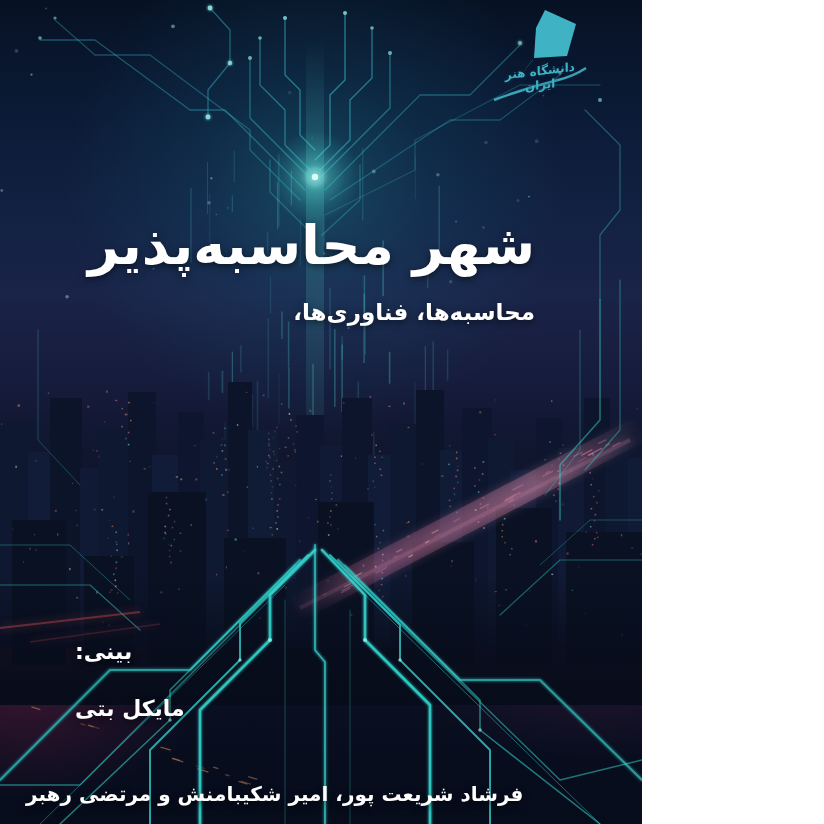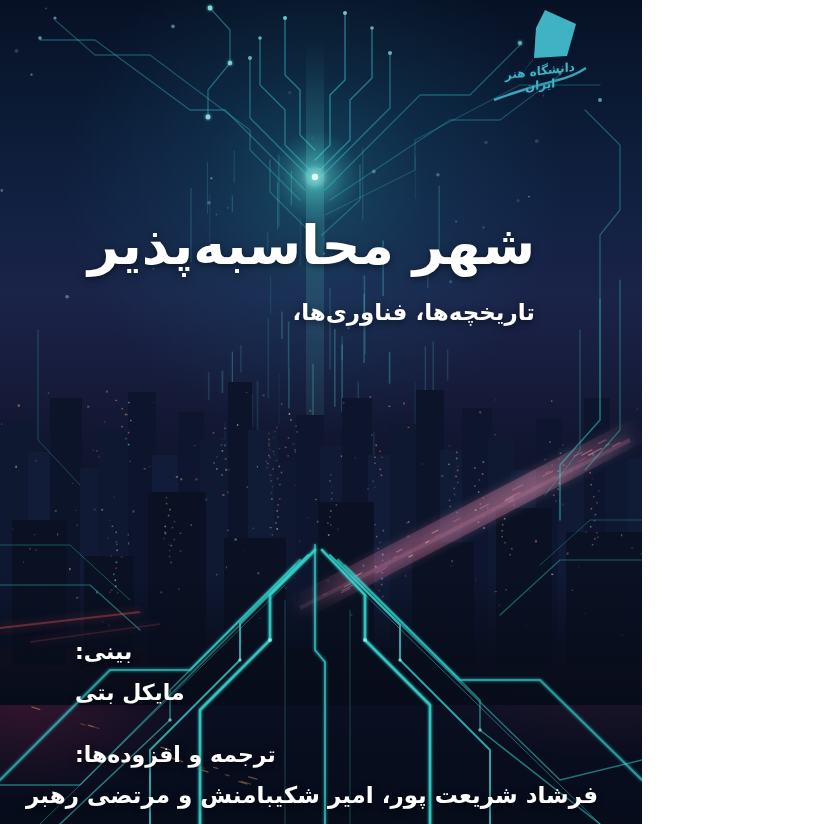--- a/index.html
+++ b/index.html
@@ -15,23 +15,23 @@
       linear-gradient(180deg,#071124 0%,#0b1b36 14%,#122142 26%,#1a2348 36%,#171d3e 44%,#10162e 55%,#0c1226 68%,#0a0f22 82%,#070c1b 100%);
   }
   .margin-right{position:absolute;left:642px;top:0;width:182px;height:824px;background:#ffffff;}
   svg.art{position:absolute;left:0;top:0;}
   .txt{position:absolute;direction:rtl;color:#ffffff;white-space:nowrap;
        text-shadow:0 2px 7px rgba(0,0,0,.55);}
   .title{right:107px;top:214px;font-size:54px;font-weight:bold;letter-spacing:-1px;}
   .sub1{right:107px;top:299px;font-size:23px;font-weight:bold;}
   .sub2{right:107px;top:340px;font-size:24px;font-weight:bold;}
   .author-label{left:75px;top:639px;font-size:22px;font-weight:bold;}
-  .author-name{left:75px;top:680px;font-size:22px;font-weight:bold;}
+  .author-name{left:75px;top:696px;font-size:22px;font-weight:bold;}
   .trans-label{left:75px;top:742px;font-size:22px;font-weight:bold;}
-  .trans-names{left:26px;top:782px;font-size:23px;font-weight:bold;}
+  .trans-names{left:26px;top:782px;font-size:20px;font-weight:bold;}
   .logo{position:absolute;left:486px;top:4px;width:110px;height:112px;}
   .logo-name{position:absolute;right:6px;top:60px;width:100px;direction:rtl;text-align:center;
      color:#3fb3c4;font-size:12px;font-weight:bold;transform:rotate(-7deg) skewX(-6deg);
      text-shadow:0 0 4px rgba(20,60,90,.8);}
 </style>
 </head>
 <body>
 
 <div class="canvas">
   <div class="cover">
@@ -661,21 +661,20 @@
     <div class="logo">
       <svg width="110" height="112" viewBox="0 0 110 112">
         <polygon points="59,6 90,20 81,52 48,54 50,24" fill="#3fb3c4"></polygon>
         <path d="M48,54 L34,72 L46,57 Z" fill="#3fb3c4"></path>
         <path d="M8,96 Q40,84 72,76 Q88,72 100,64" stroke="#3fb3c4" stroke-width="2.6" fill="none" opacity=".9"></path>
       </svg>
       <div class="logo-name">دانشگاه هنر ایران</div>
     </div>
 
     <div class="txt title">شهر محاسبه‌پذیر</div>
-    <div class="txt sub1">تاریخچه‌ها، فناوری‌ها،</div>
+    <div class="txt sub1">محاسبه‌ها، فناوری‌ها،</div>
     <div class="txt author-label">بینی:</div>
     <div class="txt author-name">مایکل بتی</div>
-    <div class="txt trans-label">ترجمه و افزوده‌ها:</div>
     <div class="txt trans-names">فرشاد شریعت پور، امیر شکیبامنش و مرتضی رهبر</div>
   </div>
 
   <div class="margin-right"></div>
 </div>
 
 </body></html>

